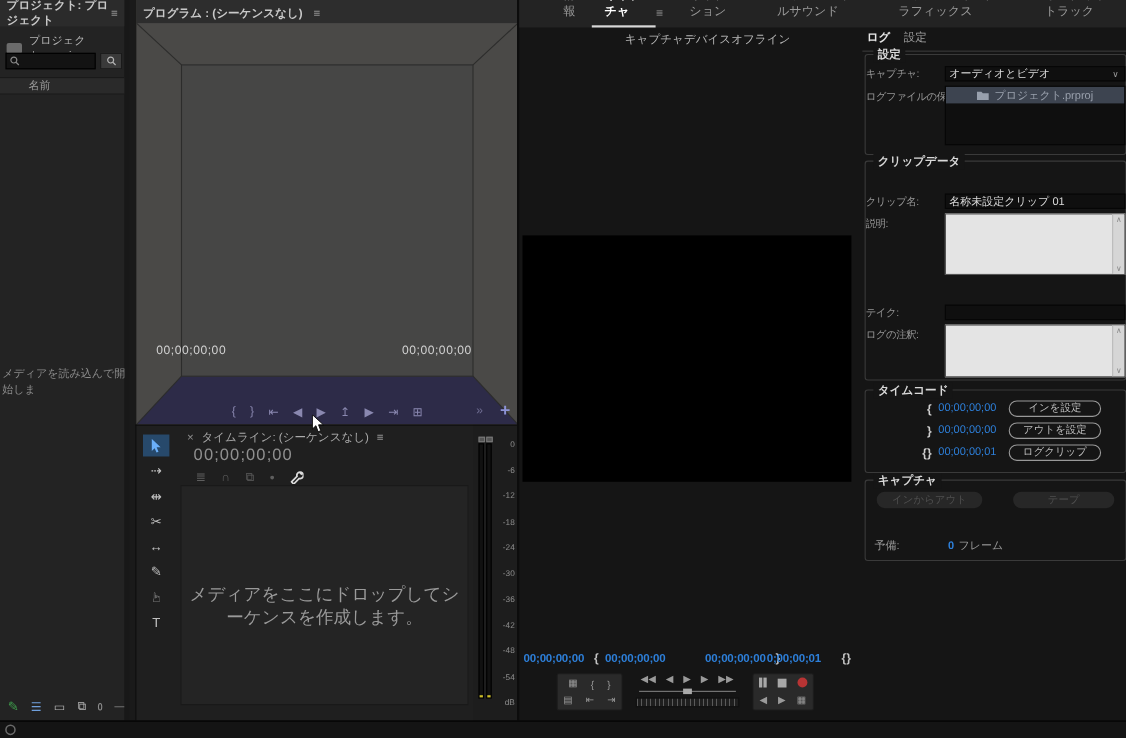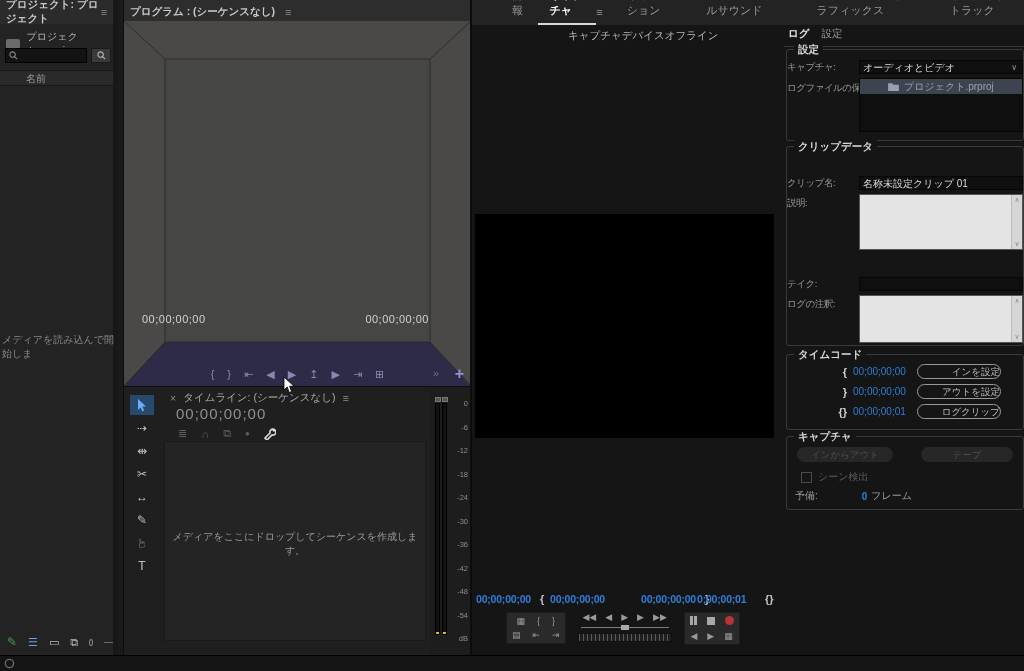--- a/index.html
+++ b/index.html
@@ -35,21 +35,21 @@
 
   
   #timeline { left:123px; top:386px; width:307px; height:269px; background:#1f1f1f; border-left:1px solid #0d0d0d; border-top:1px solid #0d0d0d; }
   .tools { left:3px; top:8px; width:30px; display:flex; flex-direction:column; gap:3px; align-items:center; }
   .tool { width:24px; height:20px; display:flex; align-items:center; justify-content:center; color:#c0c0c0; font-size:12px; }
   .tool.active { background:#27496b; color:#6aaef8; }
   .tl-title { left:46px; top:4px; display:flex; gap:7px; align-items:center; color:#ababab; font-size:10.5px; }
   .tl-tc { left:52px; top:18px; color:#8f8f8f; font-size:15px; letter-spacing:1px; }
   .tl-icons { left:54px; top:40px; display:flex; gap:14px; color:#5e5e5e; font-size:11px; align-items:center; }
   .tl-area { left:40px; top:54px; width:262px; height:200px; background:#242424; border:1px solid #191919; }
-  .tl-empty { width:100%; text-align:center; position:absolute; top:88px; color:#9a9a9a; font-size:10px; }
+  .tl-empty { width:100%; text-align:center; position:absolute; top:88px; color:#9a9a9a; font-size:16px; }
 
   
   #meter { left:430px; top:386px; width:40px; height:269px; background:#1d1d1d; border-top:1px solid #0d0d0d; }
   .meter-bar { top:16px; width:5px; height:232px; background:#111; border:1px solid #000; }
   .meter-cap { bottom:0; left:0; width:100%; height:2px; background:#cdbd27; }
   .meter-handle { top:10px; width:6px; height:5px; background:#555; border:1px solid #777; }
   .meter-ticks { left:23px; top:12px; height:244px; width:15px; display:flex; flex-direction:column; justify-content:space-between; align-items:flex-end; font-size:7.5px; color:#8f8f8f; }
 
   
   #capture { left:470px; top:0; width:554px; height:655px; background:#151515; border-left:2px solid #0c0c0c; }
@@ -80,21 +80,21 @@
   .frow { position:absolute; left:0; width:100%; display:flex; align-items:center; }
   .flabel { width:72px; padding-right:5px; color:#969696; font-size:9.5px; letter-spacing:-0.5px; white-space:nowrap; }
   .ffield { flex:1; height:14px; background:#0f0f0f; border:1px solid #060606; color:#dcdcdc; font-size:10px; padding:0 3px; line-height:13px; overflow:hidden; white-space:nowrap; }
   .fselect { display:flex; justify-content:space-between; align-items:center; }
   .ftextarea { flex:1; height:100%; background:#e4e4e4; border:1px solid #555; position:relative; }
   .ta-scroll { position:absolute; right:0; top:0; width:11px; height:100%; background:#d6d6d6; border-left:1px solid #bbb; display:flex; flex-direction:column; justify-content:space-between; align-items:center; color:#888; font-size:7px; padding:1px 0; }
   .listbox { flex:1; height:54px; background:#0f0f0f; border:1px solid #060606; }
   .sel-row { height:15px; background:#3d4450; display:flex; align-items:center; gap:5px; padding-left:28px; color:#9aa1ad; font-size:10px; }
   .tc-icon { width:26px; text-align:right; padding-right:6px; color:#cfcfcf; font-weight:bold; font-size:11px; }
   .tc-val { width:64px; color:var(--timecode_blue); font-size:10px; }
-  .pill-btn { width:84px; height:15px; border:1px solid #999; border-radius:9px; color:#bdbdbd; text-align:right; line-height:13px; font-size:9.5px; background:transparent; }
+  .pill-btn { width:84px; height:15px; border:1px solid #999; border-radius:9px; color:#bdbdbd; text-align:center; line-height:13px; font-size:9.5px; background:transparent; }
   .dis-btn { height:15px; border-radius:9px; background:#272727; color:#4f4f4f; text-align:center; line-height:15px; font-size:9.5px; }
   .checkbox { width:11px; height:11px; border:1px solid #4a4a4a; background:transparent; display:inline-block; }
 
   
   #bottombar { left:0; top:655px; width:1024px; height:16px; background:#141414; border-top:1px solid #000; display:flex; align-items:center; padding-left:4px; }
 
   svg { display:block; }
 </style>
 </head>
 <body>
@@ -367,24 +367,20 @@
           <span class="pill-btn">ログクリップ</span>
         </div>
       </div>
 
       <div class="group" style="top:409px;height:74px">
         <span class="group-title">キャプチャ</span>
         <div class="frow" style="top:10px;padding:0 10px;justify-content:space-between">
           <span class="dis-btn" style="width:96px">インからアウト</span>
           <span class="dis-btn" style="width:92px">テープ</span>
         </div>
-        <div class="frow" style="top:33px;padding-left:14px;gap:6px">
-          <span class="checkbox"></span>
-          <span style="color:#5f5f5f">シーン検出</span>
-        </div>
         <div class="frow" style="top:52px;padding-left:8px;gap:4px">
           <span style="color:#9a9a9a">予備:</span>
           <span style="color:var(--timecode_blue);margin-left:40px;font-weight:bold">0</span>
           <span style="color:#9a9a9a">フレーム</span>
         </div>
       </div>
     </div>
   </div>
 
   <div id="bottombar" class="abs">

